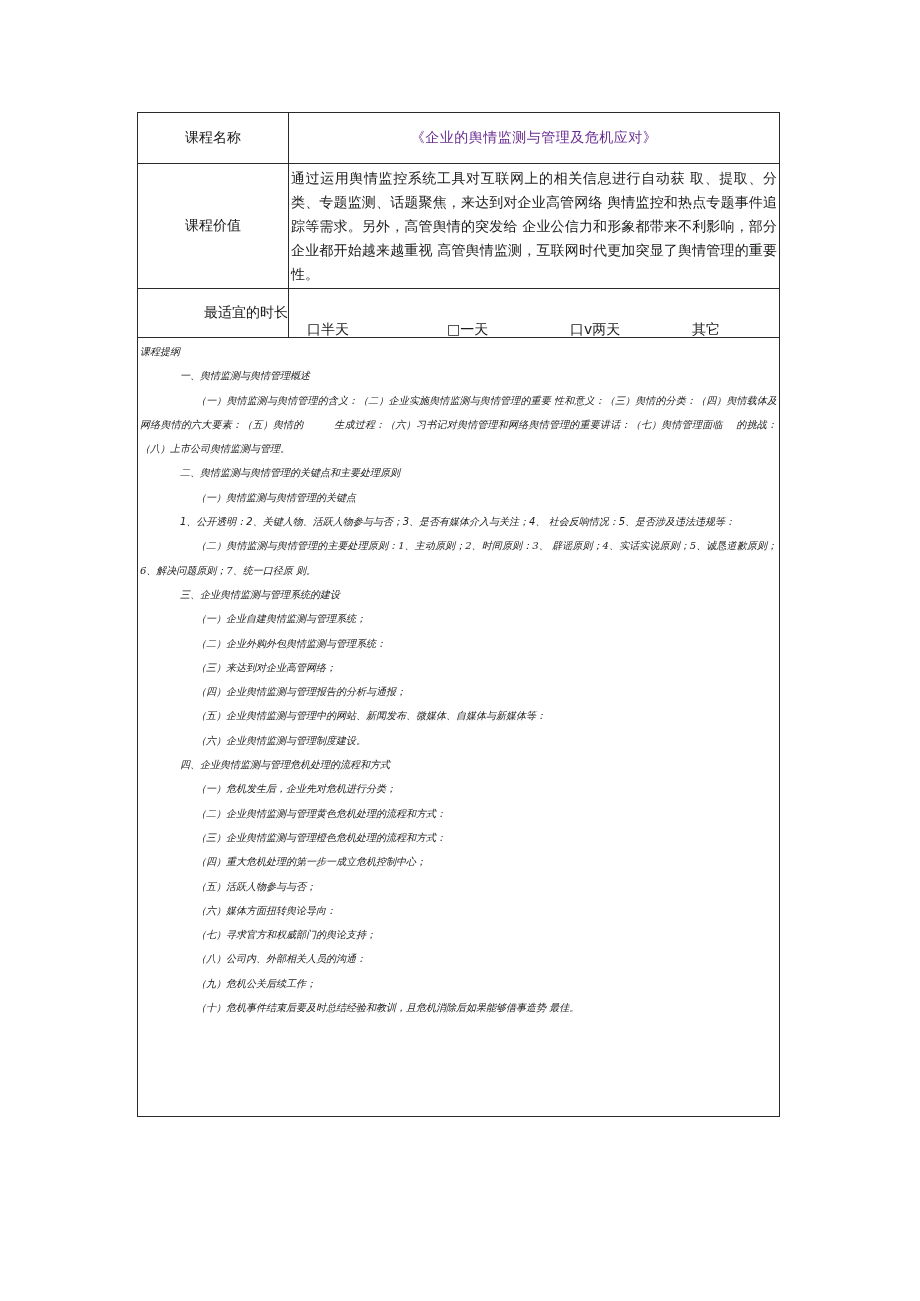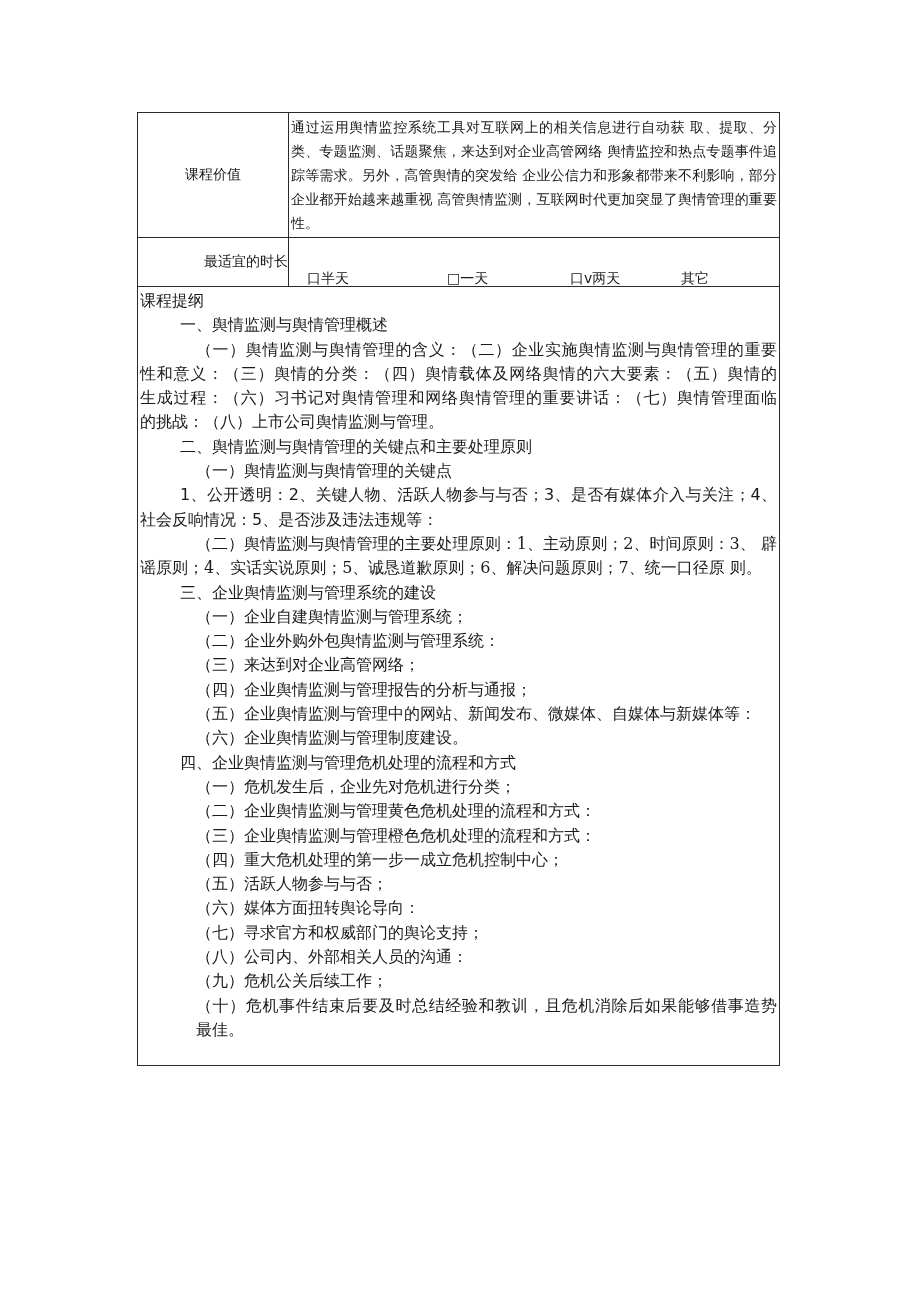--- a/index.html
+++ b/index.html
@@ -9,51 +9,55 @@
   table.form td { border: 1px solid #2a2a2a; padding: 0; vertical-align: middle; font-size: 14px; }
   .lbl { text-align: center; }
   .title-cell { height: 50px; text-align: center; color: #6a2c91; font-family: "DejaVu Sans", "Liberation Sans", sans-serif; font-size: 24px; letter-spacing: 0.5px; }
   .value-cell { padding: 2px 2px 2px 2px !important; line-height: 24px; font-size: 14px; text-align: justify; margin-top: 37px; }
   .row-scope td { height: 54px; }
   .row-dur td { height: 48px; text-align: right; }
   .opt { display: block; line-height: 22px; padding-left: 2px; }
   .dur-wrap { position: relative; height: 48px; }
   .dur-wrap span { position: absolute; top: 14px; margin-top: 18px; }
   .outline-cell { vertical-align: top !important; height: 776px; padding: 2px 2px 0 2px !important; }
-  .ol-line { line-height: 24.3px; font-size: 16px; text-align: justify; }
+  .ol-line { line-height: 24.3px; font-size: 10px; text-align: justify; font-style: italic; }
   .ind1 { padding-left: 40px; }
   .ind2 { padding-left: 56px; }
   .ind-first { text-indent: 56px; }
   .ind-first-b { text-indent: 40px; }
   .sans { font-family: "DejaVu Sans", "Liberation Sans", sans-serif; }
 </style>
 </head>
 <body>
 
 <div class="page">
   <table class="form">
     <colgroup>
       <col style="width:151px">
       <col style="width:194px">
       <col style="width:118px">
       <col style="width:179px">
     </colgroup>
     <tbody>
+        <tr>
+      <td class="lbl">课程名称</td>
+      <td colspan="3" class="title-cell">《企业的舆情监测与管理及危机应对》</td>
+    </tr>
     <tr>
       <td class="lbl">课程价值</td>
       <td colspan="3" class="value-cell">通过运用舆情监控系统工具对互联网上的相关信息进行自动获 取、提取、分类、专题监测、话题聚焦，来达到对企业高管网络 舆情监控和热点专题事件追踪等需求。另外，高管舆情的突发给 企业公信力和形象都带来不利影响，部分企业都开始越来越重视 高管舆情监测，互联网时代更加突显了舆情管理的重要性。</td>
     </tr>
     <tr class="row-dur">
       <td class="lbl">最适宜的时长</td>
       <td colspan="3">
         <div class="dur-wrap">
           <span style="left:18px">口半天</span>
           <span style="left:158px">□一天</span>
           <span style="left:281px" class="sans">口v两天</span>
-          <span style="left:392px">其它</span>
+          <span style="left:403px">其它</span>
         </div>
       </td>
     </tr>
     <tr>
       <td colspan="4" class="outline-cell">
         <div class="ol-line">课程提纲</div>
 
         <div class="ol-line ind1">一、舆情监测与舆情管理概述</div>
         <div class="ol-line ind-first">（一）舆情监测与舆情管理的含义：（二）企业实施舆情监测与舆情管理的重要 性和意义：（三）舆情的分类：（四）舆情载体及网络舆情的六大要素：（五）舆情的　　　生成过程：（六）习书记对舆情管理和网络舆情管理的重要讲话：（七）舆情管理面临　 的挑战：（八）上市公司舆情监测与管理。</div>
 

